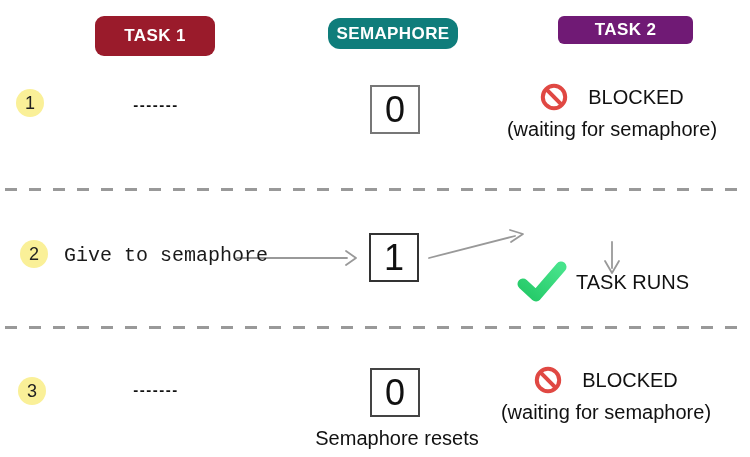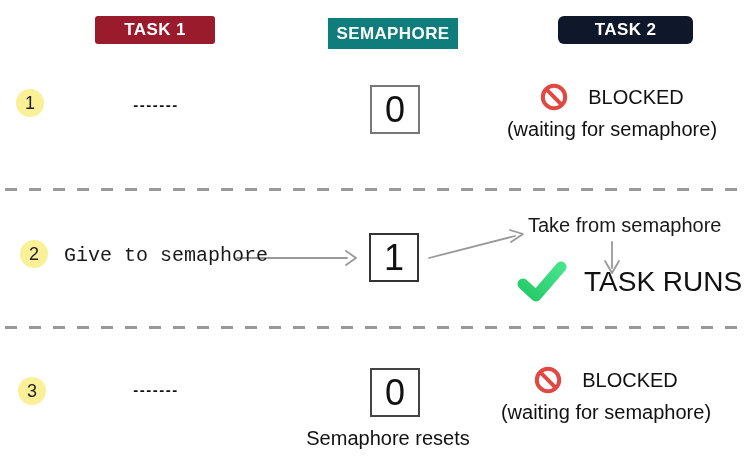--- a/index.html
+++ b/index.html
@@ -4,25 +4,25 @@
 <style>
   html,body { margin:0; padding:0; background:#fff; }
   .canvas {
     position:relative; width:750px; height:457px; background:#ffffff;
     font-family:"Liberation Sans", sans-serif; overflow:hidden; color:#111;
   }
   .arrows { position:absolute; left:0; top:0; width:750px; height:457px; pointer-events:none; }
 
   .badge {
     position:absolute; display:flex; align-items:center; justify-content:center;
-    color:#fff; font-weight:bold; font-size:17px; letter-spacing:0.4px;
+    color:#fff; font-weight:bold; font-size:17px; letter-spacing:0.4px;border-radius:12px;
   }
-  .badge.t1  { left:95px;  top:16px; width:120px; height:28px; background:#9A1B2B; border-radius:3px; }
+  .badge.t1  { left:95px;  top:16px; width:120px; height:40px; background:#9A1B2B; border-radius:9px; }
   .badge.sem { left:328px; top:18px; width:130px; height:31px; background:#0F7D7B; }
-  .badge.t2  { left:558px; top:16px; width:135px; height:28px; background:#0f172a; border-radius:6px; }
+  .badge.t2  { left:558px; top:16px; width:135px; height:28px; background:#701a75; border-radius:6px; }
 
   .step {
     position:absolute; width:28px; height:28px; border-radius:50%; background:#FAF098;
     display:flex; align-items:center; justify-content:center; font-size:18px; color:#222;
   }
   .step.s1 { left:16px; top:89px; }
   .step.s2 { left:20px; top:240px; }
   .step.s3 { left:18px; top:377px; }
 
   .dashes {
@@ -42,22 +42,22 @@
 
   .blocked { position:absolute; width:224px; display:flex; flex-direction:column; align-items:center; }
   .blocked.r1 { left:500px; top:83px; }
   .blocked.r3 { left:494px; top:366px; }
   .blocked-line { display:flex; align-items:center; gap:20px; font-size:20px; }
   .blocked-note { font-size:20px; margin-top:7px; white-space:nowrap; }
   .no-icon svg, .check-icon svg { display:block; }
 
   .give { position:absolute; left:64px;  top:244px; font-size:20px; color:#1a1a1a; white-space:nowrap;font-family:Liberation Mono, monospace; }
   .take { position:absolute; left:528px; top:214px; font-size:20px; color:#1a1a1a; white-space:nowrap; }
-  .runs { position:absolute; left:517px; top:261px; display:flex; align-items:center; gap:17px; font-size:28px; }
-  .sem-note { position:absolute; left:288px; top:427px; width:200px; text-align:center; font-size:20px; }
+  .runs { position:absolute; left:517px; top:261px; display:flex; align-items:center; gap:9px; font-size:20px; }
+  .sem-note { position:absolute; left:297px; top:427px; width:200px; text-align:center; font-size:20px; }
 
   .sep {
     position:absolute; left:5px; width:740px; height:3px;
     background:repeating-linear-gradient(90deg,#999 0 12px,transparent 12px 24px);
   }
   .sep.p1 { top:188px; }
   .sep.p2 { top:326px; }
 </style>
 </head>
 <body>
@@ -96,21 +96,20 @@
           <line x1="6.2" y1="6.2" x2="21.8" y2="21.8" stroke="#E04843" stroke-width="4"></line>
         </svg>
       </span>
       <span>BLOCKED</span>
     </div>
     <div class="blocked-note">(waiting for semaphore)</div>
   </div>
 
   <div class="give">Give to semaphore</div>
   <div class="sembox b2">1</div>
-  <div class="take">Take from semaphore</div>
   <div class="runs">
     <span class="check-icon">
       <svg width="50" height="42" viewBox="0 0 50 42">
         <defs>
           <linearGradient id="ckg" x1="0" y1="1" x2="1" y2="0">
             <stop offset="0" stop-color="#24C967"></stop>
             <stop offset="1" stop-color="#47E38B"></stop>
           </linearGradient>
         </defs>
         <path d="M6 23 L19 35 L44 6" fill="none" stroke="url(#ckg)" stroke-width="11" stroke-linecap="round" stroke-linejoin="round"></path>

